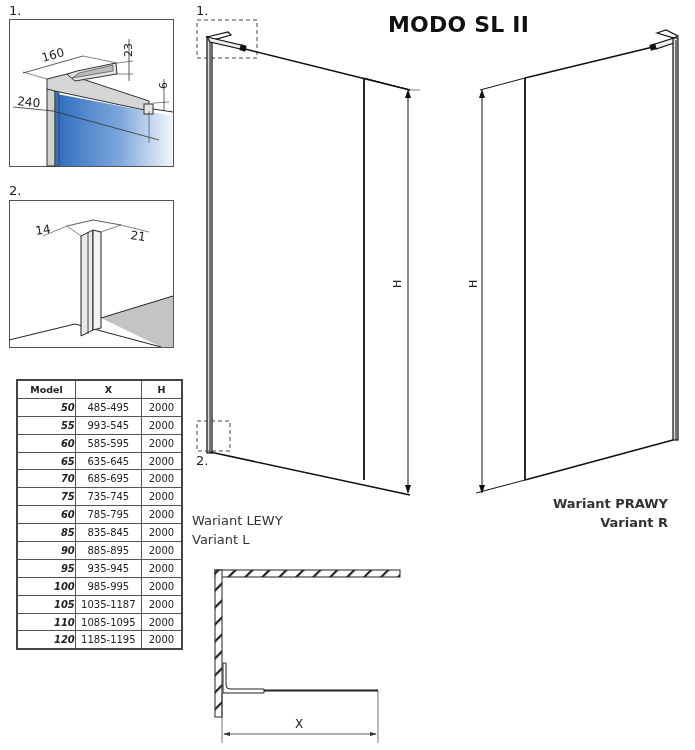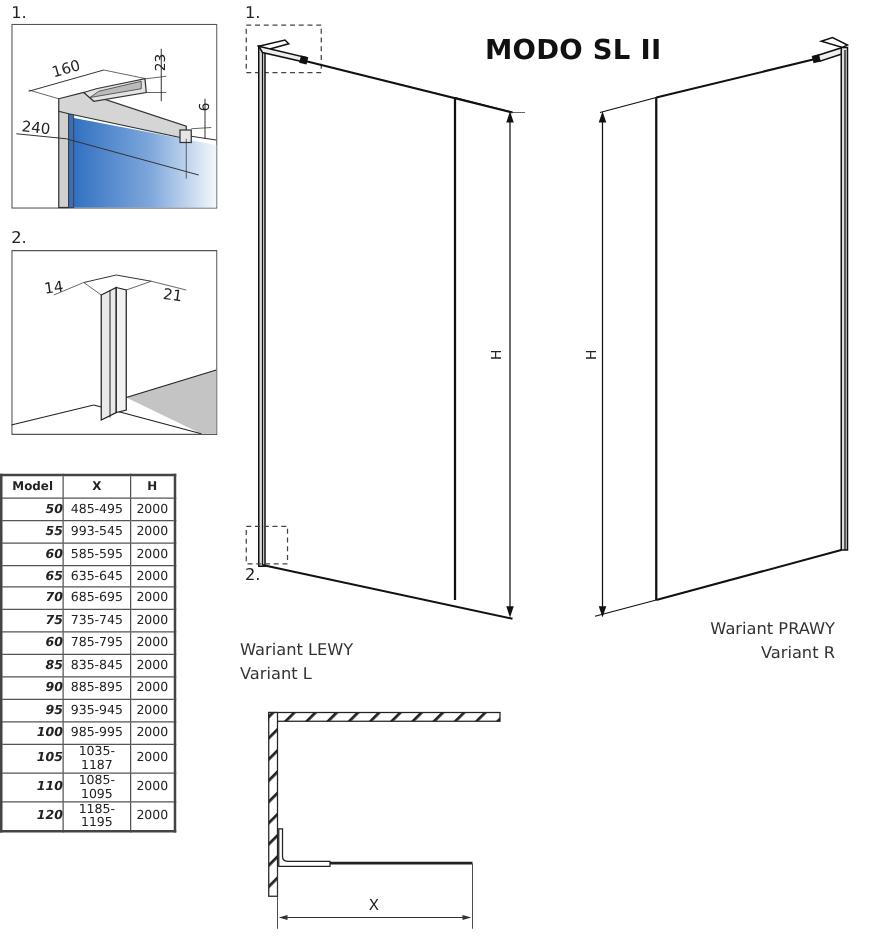--- a/index.html
+++ b/index.html
@@ -1,21 +1,21 @@
 <!DOCTYPE html>
 <html><head>
 <meta charset="utf-8">
 <style>
   html, body { margin: 0; padding: 0; background: #ffffff; }
   body { width: 695px; height: 750px; position: relative; overflow: hidden; font-family: "DejaVu Sans", sans-serif; color: #1a1a1a; }
   .abs { position: absolute; }
   .label-num { font-family: "DejaVu Sans", sans-serif; font-size: 13px; color: #222; }
   .title { font-family: "DejaVu Sans", sans-serif; font-weight: bold; font-size: 22px; color: #111; letter-spacing: 0.2px; }
   .variant { font-family: "DejaVu Sans", sans-serif; font-size: 13px; color: #333; line-height: 19px; }
-  .variant-right { text-align: right; }
+  .variant-right { text-align: right; font-weight: bold; }
   table.spec { border-collapse: collapse; font-family: "DejaVu Sans", sans-serif; font-size: 10px; color: #222; }
   table.spec td, table.spec th { border: 1px solid #555; height: 16.9px; padding: 0; text-align: center; }
   table.spec th { font-weight: bold; font-size: 9.5px; }
   table.spec td.model { font-weight: bold; font-style: italic; text-align: right; }
   table.spec { border: 2px solid #444; }
   svg text { font-family: "DejaVu Sans", sans-serif; }
 </style>
 </head>
 <body>
 
@@ -80,21 +80,21 @@
   <line x1="58" y1="26" x2="84" y2="20" stroke="#333" stroke-width="0.8"></line>
   <line x1="84" y1="20" x2="112" y2="25" stroke="#333" stroke-width="0.8"></line>
   <line x1="58" y1="26" x2="72" y2="36" stroke="#333" stroke-width="0.6"></line>
   <line x1="112" y1="25" x2="92" y2="32" stroke="#333" stroke-width="0.6"></line>
   <line x1="34" y1="36" x2="58" y2="26" stroke="#333" stroke-width="0.6"></line>
   <line x1="112" y1="25" x2="140" y2="32" stroke="#333" stroke-width="0.6"></line>
   <text x="27" y="35" font-size="12" fill="#222" transform="rotate(-8 27 35)">14</text>
   <text x="121" y="39" font-size="12" fill="#222" transform="rotate(8 121 39)">21</text>
 </svg>
 
-<div class="abs title" style="left:388px; top:28px;">MODO SL II</div>
+<div class="abs title" style="left:388px; top:12px;">MODO SL II</div>
 
 <svg class="abs" style="left:190px; top:0px;" width="505" height="510">
 
   <g>
 
     <rect x="7" y="20" width="60" height="38" fill="none" stroke="#444" stroke-width="1" stroke-dasharray="4,3"></rect>
 
     <rect x="17" y="37" width="5" height="416" fill="#ddd" stroke="#111" stroke-width="1.2"></rect>
     <line x1="20" y1="40" x2="20" y2="452" stroke="#111" stroke-width="1"></line>
 
@@ -171,21 +171,21 @@
   <line x1="59" y1="125.5" x2="173" y2="125.5" stroke="#222" stroke-width="2.2"></line>
 
   <line x1="17" y1="128" x2="17" y2="178" stroke="#333" stroke-width="0.7"></line>
   <line x1="173" y1="126" x2="173" y2="178" stroke="#333" stroke-width="0.7"></line>
   <line x1="19" y1="169" x2="171" y2="169" stroke="#333" stroke-width="0.8"></line>
   <polygon points="18,169 25,167 25,171" fill="#333"></polygon>
   <polygon points="172,169 165,167 165,171" fill="#333"></polygon>
   <text x="90" y="163" font-size="12" fill="#222">X</text>
 </svg>
 
-<table class="spec abs" style="left:0; top:379px; width:141px;">
+<table class="spec abs" style="left:16px; top:379px; width:167px;">
   <colgroup>
       <col style="width:59px">
       <col style="width:67px">
       <col style="width:41px">
     </colgroup>
   <thead>
     <tr>
       <th>Model</th>
       <th>X</th>
       <th>H</th>

